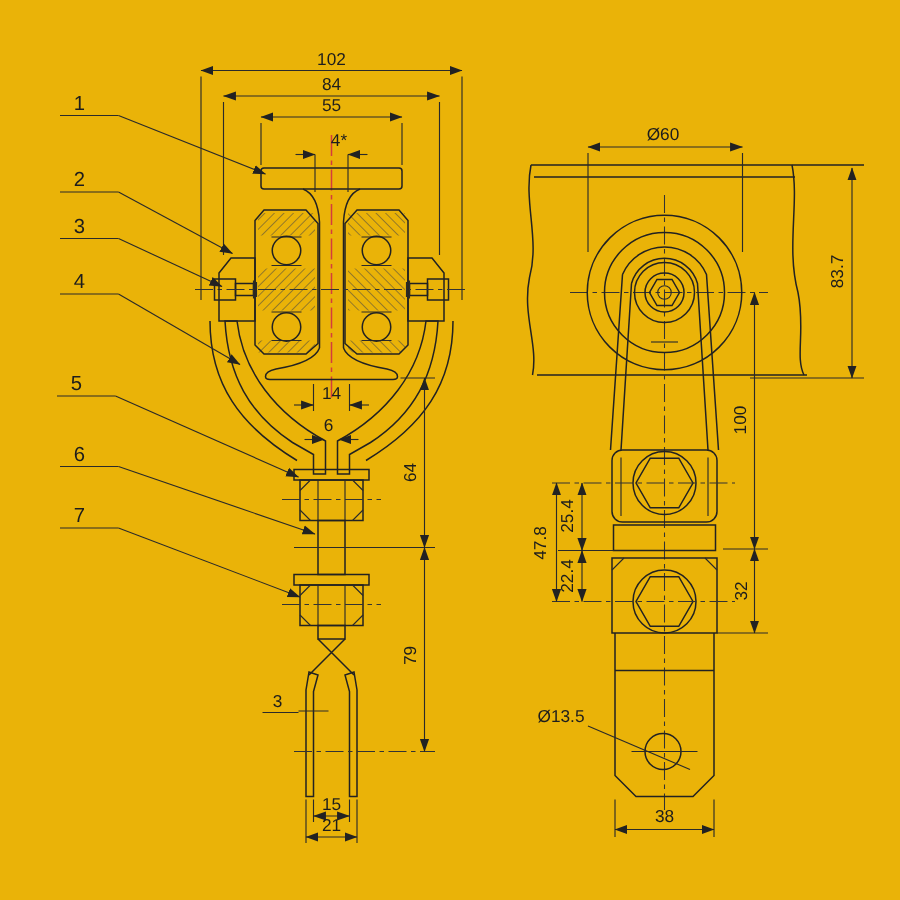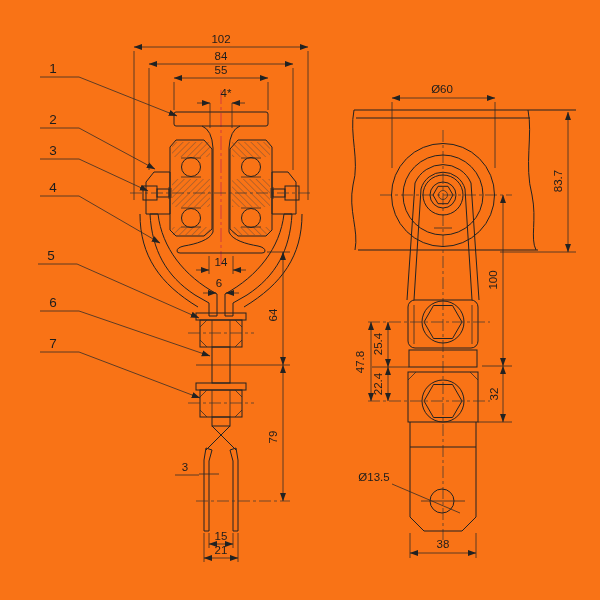--- a/index.html
+++ b/index.html
@@ -1,16 +1,16 @@
 <!DOCTYPE html>
 <html><head>
 <meta charset="utf-8">
 <style>
   html,body{margin:0;padding:0;background:#fff;}
-  #canvas{width:600px;height:600px;position:relative;background:#f97316;font-family:"Liberation Sans",sans-serif;text-align:center;}
+  #canvas{width:600px;height:600px;position:relative;background:#eab308;font-family:"Liberation Sans",sans-serif;text-align:center;}
   svg{display:block;}
   text{font-family:"Liberation Sans","DejaVu Sans",sans-serif;fill:#1d1d1d;}
   .dim{font-size:11.5px;}
   .plabel{font-size:13.5px;}
   .ln{stroke:#222;stroke-width:1;fill:none;}
   .thin{stroke:#2a2a2a;stroke-width:.75;fill:none;}
   .cl{stroke:#333;stroke-width:.7;fill:none;stroke-dasharray:12 3 3 3;}
   .clred{stroke:#d43c3c;stroke-width:1;fill:none;stroke-dasharray:14 3 3 3;}
 </style>
 </head>

